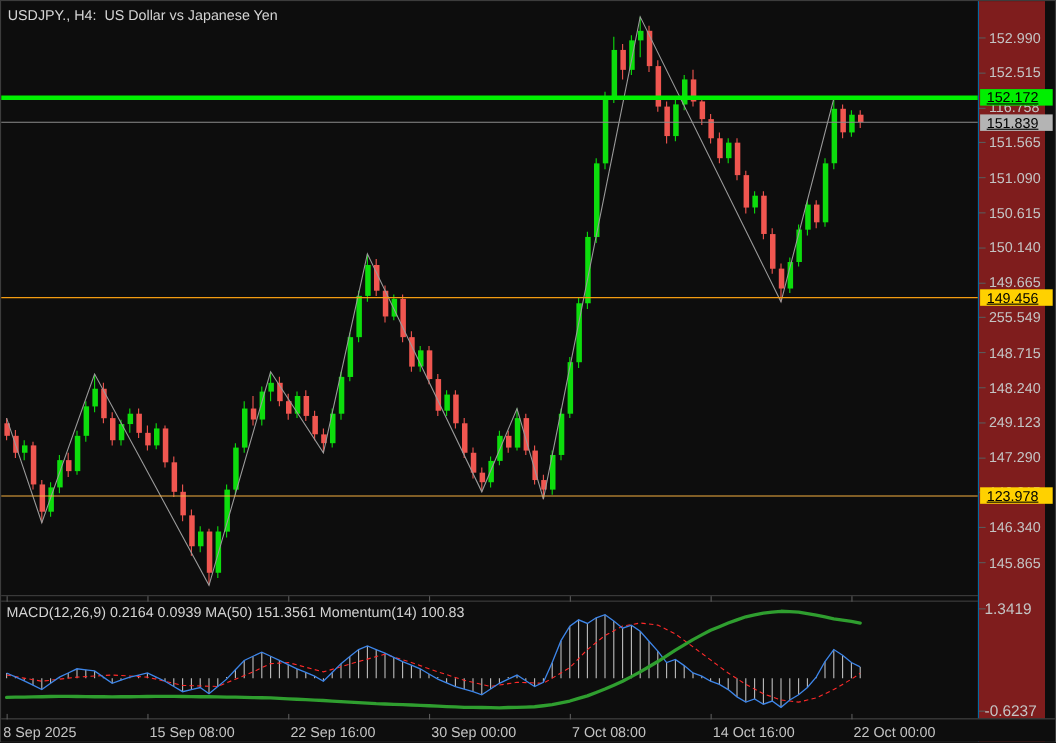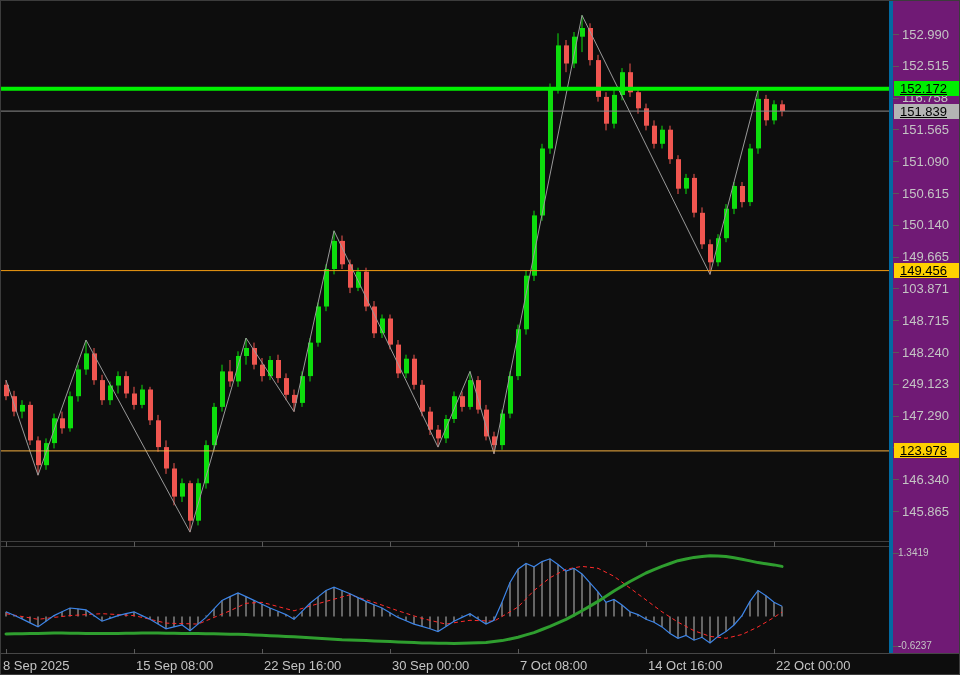--- a/index.html
+++ b/index.html
@@ -17,36 +17,36 @@
     position:absolute;left:6px;top:5px;font-size:13px;color:#d4d4d4;
     white-space:pre;z-index:5;
   }
   .ind-label{
     position:absolute;left:5px;top:548px;font-size:13px;color:#d4d4d4;
     white-space:pre;z-index:5;
   }
   .divider{position:absolute;left:0;width:888px;height:1px;background:#3f3f3f;}
   .div-tick{position:absolute;width:1px;height:5px;background:#5a5a5a;}
   #price-scale{
-    position:absolute;left:888px;top:0;width:72px;height:675px;
-    border-left:4px solid #0369a1;box-sizing:border-box;background:#701a75;
+    position:absolute;left:888px;top:0;width:61px;height:675px;
+    border-left:1px solid #0369a1;box-sizing:border-box;background:#7f1d1d;
   }
   .p-tick{position:absolute;left:0;width:6px;height:1px;background:#5a5a5a;}
   .p-lbl{position:absolute;left:9px;font-size:13px;color:#c4c4c4;height:15px;line-height:15px;}
   .p-tag{
     position:absolute;left:1px;width:66px;height:15px;line-height:15px;
     font-size:13px;color:#000;padding-left:6px;box-sizing:border-box;z-index:6;text-decoration:underline;
   }
   #time-axis{
     position:absolute;left:0;top:652px;width:960px;height:23px;
     border-top:1px solid #464646;box-sizing:border-box;background:#0d0d0d;
   }
   .t-tick{position:absolute;top:-5px;width:1px;height:5px;background:#5a5a5a;}
   .t-lbl{position:absolute;top:4px;font-size:13px;color:#c4c4c4;white-space:nowrap;}
-  .i-lbl{position:absolute;left:5px;font-size:10px;color:#c4c4c4;height:14px;line-height:14px;}
+  .i-lbl{position:absolute;left:5px;font-size:14px;color:#c4c4c4;height:14px;line-height:14px;}
 </style>
 </head>
 <body>
 
 <div class="screen">
 
   <div id="main-pane" class="pane">
     <svg id="main-svg" width="888" height="541">
         <line x1="5" y1="379.1" x2="5" y2="399.2" stroke="#f05650" stroke-width="1"></line>
         <rect x="3" y="383.8" width="5" height="11.4" fill="#f05650"></rect>
@@ -245,20 +245,21 @@
         <line x1="781" y1="99.3" x2="781" y2="115.3" stroke="#f05650" stroke-width="1"></line>
         <rect x="779" y="103.3" width="5" height="6.7" fill="#f05650"></rect>
         <polyline points="5,379.1 37,474.2 85,339.0 189,531.1 245,337.0 293,410.6 333,229.8 437,446.1 469,370.4 493,452.8 581,14.3 709,273.4 757,88.6" fill="none" stroke="#9a9a9a" stroke-width="1"></polyline>
         <line x1="0" y1="269.6" x2="888" y2="269.6" stroke="#f39c12" stroke-width="1"></line>
         <line x1="0" y1="449.9" x2="888" y2="449.9" stroke="#f5b041" stroke-width="1"></line>
         <line x1="0" y1="110.1" x2="888" y2="110.1" stroke="#8c8c8c" stroke-width="1"></line>
         <line x1="0" y1="87.8" x2="888" y2="87.8" stroke="#00f000" stroke-width="4"></line>
       </svg>
   </div>
 
+  <div class="chart-title">USDJPY., H4:  US Dollar vs Japanese Yen</div>
 
   <div class="divider" style="top:540px"></div>
   <div class="divider" style="top:545px"></div>
 
   <div id="ind-pane" class="pane">
     <svg id="ind-svg" width="888" height="106">
         <line x1="5" y1="69.5" x2="5" y2="64.8" stroke="#bebebe" stroke-width="1"></line>
         <line x1="13" y1="69.5" x2="13" y2="68.3" stroke="#bebebe" stroke-width="1"></line>
         <line x1="21" y1="69.5" x2="21" y2="71.9" stroke="#bebebe" stroke-width="1"></line>
         <line x1="29" y1="69.5" x2="29" y2="75.9" stroke="#bebebe" stroke-width="1"></line>
@@ -355,40 +356,41 @@
         <line x1="757" y1="69.5" x2="757" y2="43.5" stroke="#bebebe" stroke-width="1"></line>
         <line x1="765" y1="69.5" x2="765" y2="48.7" stroke="#bebebe" stroke-width="1"></line>
         <line x1="773" y1="69.5" x2="773" y2="55.3" stroke="#bebebe" stroke-width="1"></line>
         <line x1="781" y1="69.5" x2="781" y2="59.3" stroke="#bebebe" stroke-width="1"></line>
         <polyline points="5,66.7 13,68.1 21,69.5 29,70.9 37,72.3 45,71.4 53,70.4 61,69.5 69,68.6 77,68.1 85,67.6 93,67.1 101,66.7 109,67.1 117,67.6 125,68.1 133,68.6 141,70.4 149,72.3 157,74.2 165,76.1 173,76.4 181,76.6 189,76.8 197,77.1 205,73.8 213,70.4 221,67.1 229,63.8 237,60.0 245,56.3 253,55.8 261,55.3 269,57.4 277,59.6 285,61.7 293,63.8 301,61.5 309,59.1 317,56.7 325,54.4 333,52.2 341,49.9 349,47.7 357,50.3 365,52.8 373,55.3 381,58.1 389,61.0 397,63.8 405,66.3 413,68.9 421,71.4 429,73.3 437,75.2 445,77.1 453,75.8 461,74.5 469,73.3 477,73.6 485,73.9 493,74.2 501,69.5 509,64.8 517,60.0 525,51.8 533,43.5 541,37.1 549,30.7 557,26.5 565,22.2 573,20.8 581,19.4 589,20.3 597,21.3 605,25.3 613,29.3 621,35.2 629,41.1 637,47.0 645,52.9 653,58.9 661,64.8 669,70.0 677,75.2 685,79.4 693,83.7 701,86.5 709,89.4 717,90.3 725,91.3 733,89.4 741,87.5 749,83.7 757,79.9 765,75.2 773,70.4 781,65.1" fill="none" stroke="#ff2a2a" stroke-width="1" stroke-dasharray="4 3"></polyline>
         <polyline points="5,64.8 13,68.3 21,71.9 29,75.9 37,79.9 45,74.2 53,68.6 61,64.8 69,61.0 77,61.9 85,62.9 93,68.6 101,74.2 109,71.4 117,68.6 125,66.7 133,64.8 141,68.6 149,72.3 157,77.1 165,81.8 173,79.9 181,78.0 189,83.7 197,77.1 205,70.4 213,61.9 221,53.4 229,49.6 237,45.9 245,49.6 253,53.4 261,57.2 269,61.0 277,64.3 285,67.6 293,72.3 301,64.3 309,56.3 317,49.9 325,43.5 333,40.2 341,43.5 349,46.8 357,50.6 365,54.4 373,57.7 381,61.0 389,65.7 397,70.4 405,73.8 413,77.1 421,79.4 429,81.8 437,84.6 445,79.4 453,74.2 461,70.4 469,66.7 477,71.9 485,77.1 493,73.3 501,55.3 509,35.4 517,22.2 525,16.5 533,19.8 541,14.6 549,11.8 557,17.5 565,24.1 573,21.3 581,26.9 589,35.9 597,44.9 605,55.3 613,52.5 621,58.1 629,64.8 637,67.6 645,72.3 653,75.2 661,79.9 669,86.5 677,91.3 685,88.4 693,93.2 701,90.3 709,96.0 717,89.4 725,84.6 733,78.0 741,68.6 749,54.4 757,43.5 765,48.7 773,55.3 781,59.3" fill="none" stroke="#3d85e8" stroke-width="1.2"></polyline>
         <polyline points="5,87.0 13,86.8 21,86.7 29,86.5 37,86.4 45,86.2 53,86.1 61,86.1 69,86.2 77,86.3 85,86.4 93,86.4 101,86.5 109,86.4 117,86.4 125,86.3 133,86.2 141,86.1 149,86.1 157,86.1 165,86.2 173,86.3 181,86.4 189,86.4 197,86.5 205,86.7 213,86.8 221,87.0 229,87.2 237,87.3 245,87.5 253,87.9 261,88.3 269,88.7 277,89.1 285,89.4 293,89.8 301,90.3 309,90.8 317,91.3 325,91.7 333,92.2 341,92.7 349,93.0 357,93.3 365,93.6 373,93.9 381,94.3 389,94.6 397,94.9 405,95.3 413,95.6 421,96.0 429,96.1 437,96.2 445,96.3 453,96.5 461,96.2 469,96.0 477,95.8 485,95.5 493,94.6 501,93.6 509,92.0 517,90.3 525,87.9 533,85.6 541,82.5 549,79.4 557,75.9 565,72.3 573,68.1 581,63.8 589,59.1 597,54.4 605,49.2 613,44.0 621,39.2 629,34.5 637,30.2 645,26.0 653,22.7 661,19.4 669,16.5 677,13.7 685,12.0 693,10.4 701,9.5 709,8.7 717,9.1 725,9.4 733,10.8 741,12.3 749,13.9 757,15.6 765,16.8 773,17.9 781,19.4" fill="none" stroke="#2f9e2f" stroke-width="3" stroke-linecap="round" stroke-linejoin="round"></polyline>
       </svg>
   </div>
 
+  <div class="ind-label">MACD(12,26,9) 0.2164 0.0939 MA(50) 151.3561 Momentum(14) 100.83</div>
 
   <div id="price-scale">
       <div class="p-tick" style="top:33px"></div>
       <div class="p-lbl" style="top:26px">152.990</div>
       <div class="p-tick" style="top:65px"></div>
       <div class="p-lbl" style="top:57px">152.515</div>
       <div class="p-tick" style="top:97px"></div>
       <div class="p-lbl" style="top:89px">116.758</div>
       <div class="p-tick" style="top:128px"></div>
       <div class="p-lbl" style="top:121px">151.565</div>
       <div class="p-tick" style="top:160px"></div>
       <div class="p-lbl" style="top:153px">151.090</div>
       <div class="p-tick" style="top:192px"></div>
       <div class="p-lbl" style="top:185px">150.615</div>
       <div class="p-tick" style="top:224px"></div>
       <div class="p-lbl" style="top:216px">150.140</div>
       <div class="p-tick" style="top:256px"></div>
       <div class="p-lbl" style="top:248px">149.665</div>
       <div class="p-tick" style="top:287px"></div>
-      <div class="p-lbl" style="top:280px">103.871</div>
+      <div class="p-lbl" style="top:280px">255.549</div>
       <div class="p-tick" style="top:319px"></div>
       <div class="p-lbl" style="top:312px">148.715</div>
       <div class="p-tick" style="top:351px"></div>
       <div class="p-lbl" style="top:344px">148.240</div>
       <div class="p-tick" style="top:383px"></div>
       <div class="p-lbl" style="top:375px">249.123</div>
       <div class="p-tick" style="top:415px"></div>
       <div class="p-lbl" style="top:407px">147.290</div>
       <div class="p-tick" style="top:446px"></div>
       <div class="p-lbl" style="top:439px">146.815</div>

